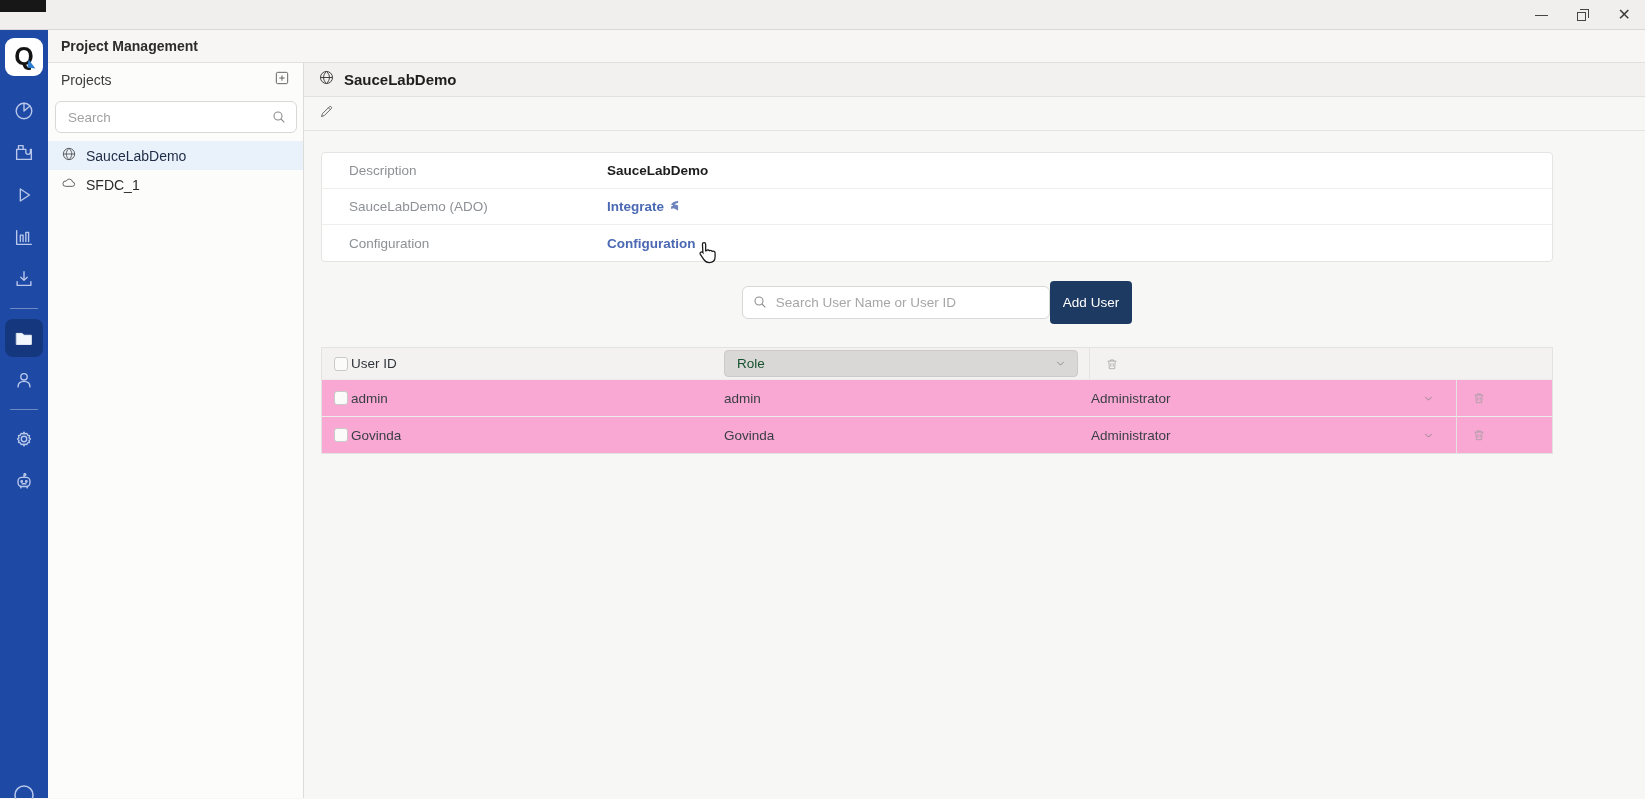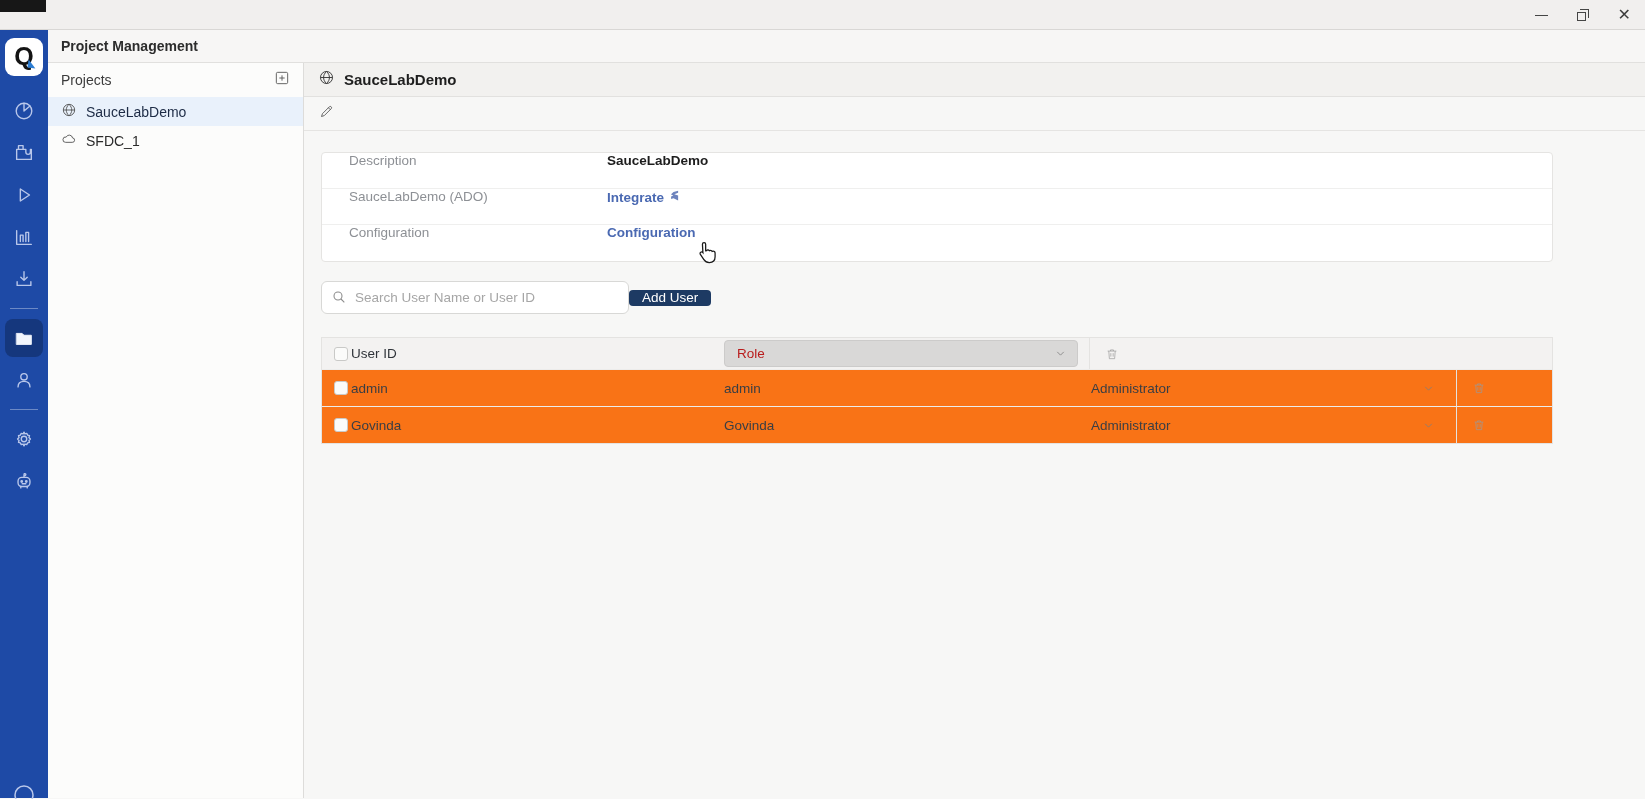--- a/index.html
+++ b/index.html
@@ -60,51 +60,51 @@
   
   .main { flex:1; background:#f7f7f6; min-width:0; display:flex; flex-direction:column; }
   .main-head { height:34px; background:#f2f1ef; border-bottom:1px solid #e2e1df; display:flex; align-items:center; gap:9px; padding-left:14px; }
   .main-head svg { stroke:#333; fill:none; stroke-width:1.3; }
   .main-head .ttl { font-size:15px; font-weight:700; color:#1e1e1e; }
   .edit-row { height:34px; border-bottom:1px solid #e5e4e2; display:flex; align-items:center; padding-left:15px; }
   .edit-row svg { stroke:#555; fill:none; stroke-width:1.4; }
   .main-scroll { padding:21px 92px 0 17px; }
 
   .detail-card { background:#fff; border:1px solid #e5e4e2; border-radius:4px; }
-  .detail-row { height:36px; display:flex; align-items:flex-start; border-bottom:1px solid #efefee; }
+  .detail-row { height:36px; display:flex; align-items:center; border-bottom:1px solid #efefee; }
   .detail-row:last-child { border-bottom:none; }
   .d-label { width:285px; padding-left:27px; font-size:13.5px; color:#8d9095; flex-shrink:0; }
   .d-value { font-size:13.5px; color:#1d1d1d; font-weight:700; display:flex; align-items:center; gap:6px; }
   .d-link { font-size:13.5px; color:#4a69b2; font-weight:700; cursor:pointer; display:flex; align-items:center; gap:6px; }
   .ado-icon svg { fill:#6d83bd; stroke:none; }
 
   .section-title { margin-top:38px; font-size:16.5px; font-weight:700; color:#14181f; }
 
-  .users-toolbar { margin-top:19px; display:flex; align-items:center; justify-content:flex-start; }
+  .users-toolbar { margin-top:19px; display:flex; align-items:center; justify-content:center; }
   .user-search { position:relative; width:308px; }
   .user-search input { width:100%; height:33px; border:1px solid #d8d8d6; border-radius:6px; background:#fff;
                        padding:0 10px 0 33px; font-size:13.5px; color:#333; outline:none; }
   .user-search input::placeholder { color:#a6a6a6; }
   .user-search .mag { position:absolute; left:10px; top:8px; }
-  .add-user-btn { height:16px; padding:0 13px; background:#1d3a63; color:#fff; border:none; border-radius:4px;
+  .add-user-btn { height:43px; padding:0 13px; background:#1d3a63; color:#fff; border:none; border-radius:4px;
                   font-size:13.5px; font-family:"Liberation Sans",sans-serif; cursor:pointer; }
 
   .users-table { margin-top:23px; background:#fff; border:1px solid #e4e3e1; }
   .t-head { height:31px; background:#f3f2f1; display:flex; align-items:center; }
-  .t-row { height:37px; display:flex; align-items:center; border-top:1px solid #ececeb; background:#f97316; }
+  .t-row { height:37px; display:flex; align-items:center; border-top:1px solid #ececeb; background:#f9a8d4; }
   .c1 { flex:0 0 402px; display:flex; align-items:center; gap:3px; padding-left:12px; }
   .c2 { flex:0 0 367px; }
   .c3 { flex:0 0 365px; display:flex; align-items:center; }
   .c4 { flex:0 0 45px; align-self:stretch; display:flex; align-items:center; justify-content:center; border-left:1px solid #e4e3e1; }
   .th-txt { font-size:13.5px; color:#30343a; }
   .td-txt { font-size:13.5px; color:#3a3e44; }
   .chk { width:14px; height:14px; border:1.5px solid #c9c9c7; border-radius:3px; background:#fbfbfa; flex-shrink:0; }
   .role-pill { height:27px; flex:1; margin-right:11px; background:#d9d8d7; border:1px solid #cccbca; border-radius:4px;
                display:flex; align-items:center; justify-content:space-between; padding:0 10px 0 12px; cursor:pointer; }
-  .role-pill .th-txt { color:#b91c1c; }
+  .role-pill .th-txt { color:#14532d; }
   .role-cell-val { flex:1; display:flex; align-items:center; justify-content:space-between; padding-right:21px; }
   .chev svg { stroke:#7f7f7f; fill:none; stroke-width:1.5; display:block; }
   .trash svg { stroke:#9b9b9b; fill:none; stroke-width:1.2; display:block; }
 
   .cursor-pointer-overlay { position:absolute; left:698px; top:241px; width:19px; height:23px; z-index:50; pointer-events:none; }
 </style>
 </head>
 <body>
 
 <div class="titlebar">
@@ -197,20 +197,29 @@
       <div class="projects-panel">
         <div class="panel-head">
           <span class="ttl">Projects</span>
           <span>
             <svg width="16" height="16" viewBox="0 0 24 24">
                 <rect x="3.5" y="3.5" width="17" height="17" rx="2"></rect>
                 <path d="M12 8 v8 M8 12 h8"></path>
               </svg>
           </span>
         </div>
+        <div class="search-wrap">
+          <input placeholder="Search" style="">
+          <span class="mag">
+            <svg width="16" height="16" viewBox="0 0 24 24">
+                <circle cx="10.5" cy="10.5" r="6"></circle>
+                <path d="M15 15 L20 20"></path>
+              </svg>
+          </span>
+        </div>
         <div class="project-list">
           <div class="p-item selected">
             <span>
               <svg width="16" height="16" viewBox="0 0 24 24">
                   <circle cx="12" cy="12" r="8.5"></circle>
                   <path d="M3.5 12 h17 M12 3.5 c-5.5 5-5.5 12 0 17 M12 3.5 c5.5 5 5.5 12 0 17"></path>
                 </svg>
             </span>
             <span>SauceLabDemo</span>
           </div>

